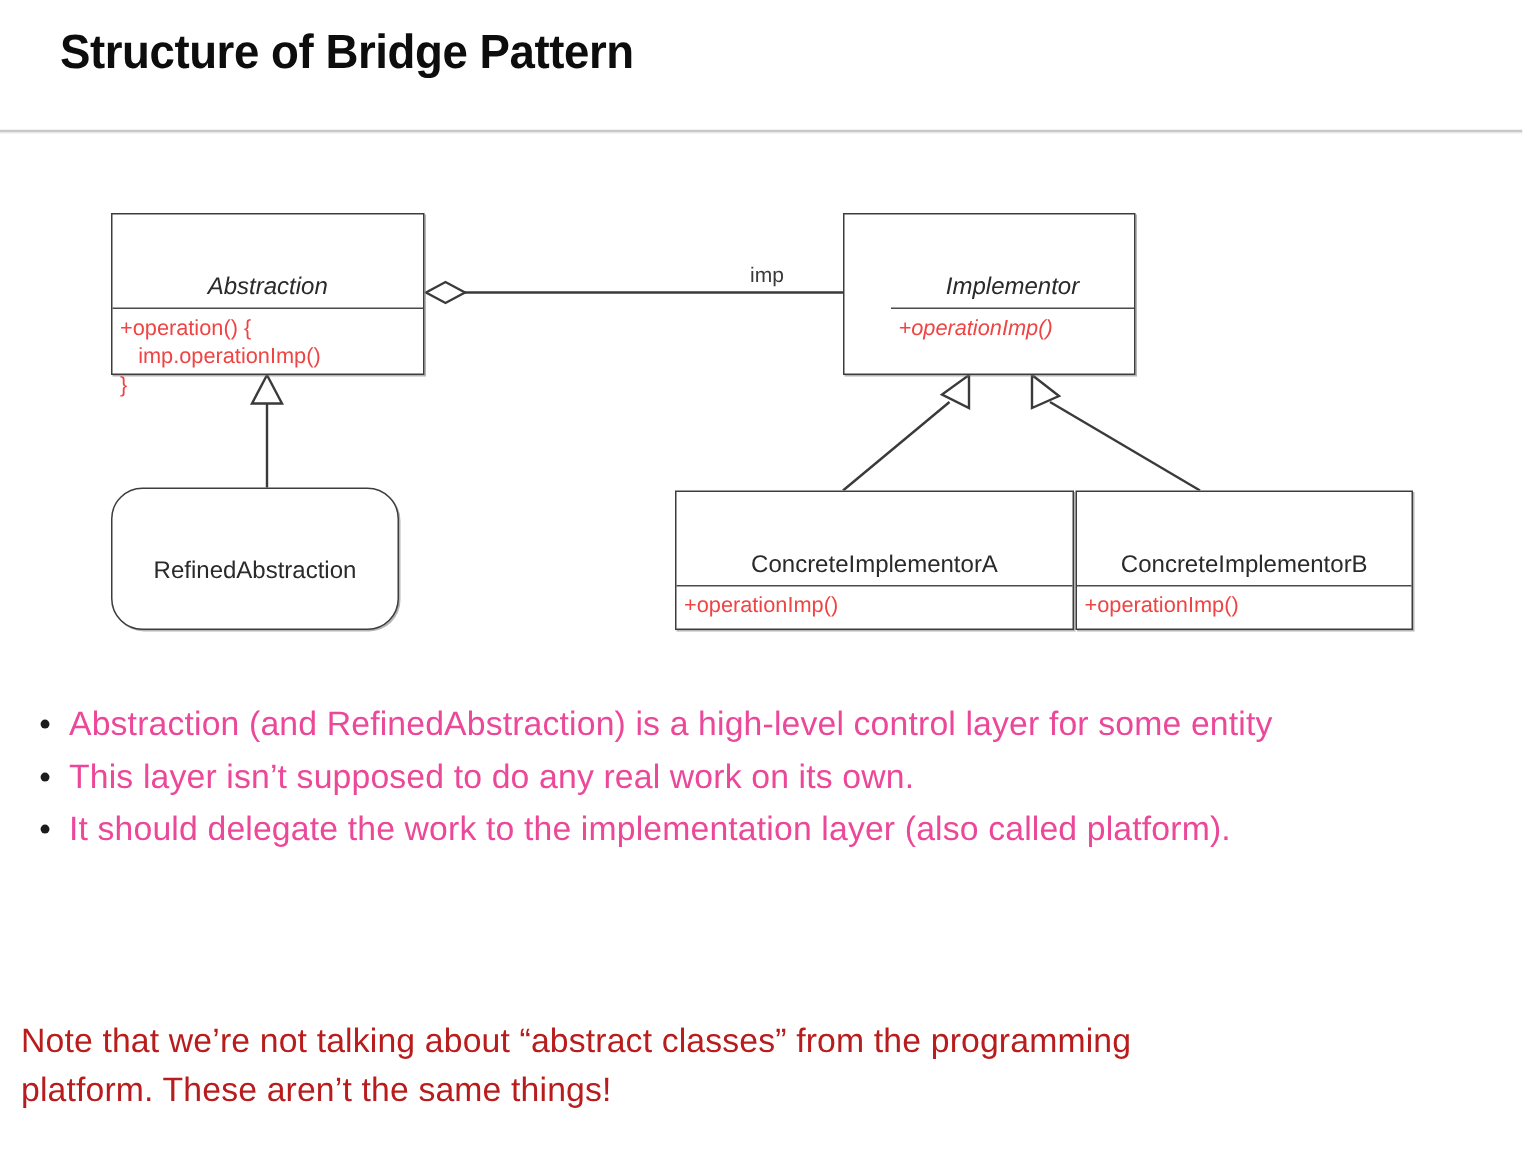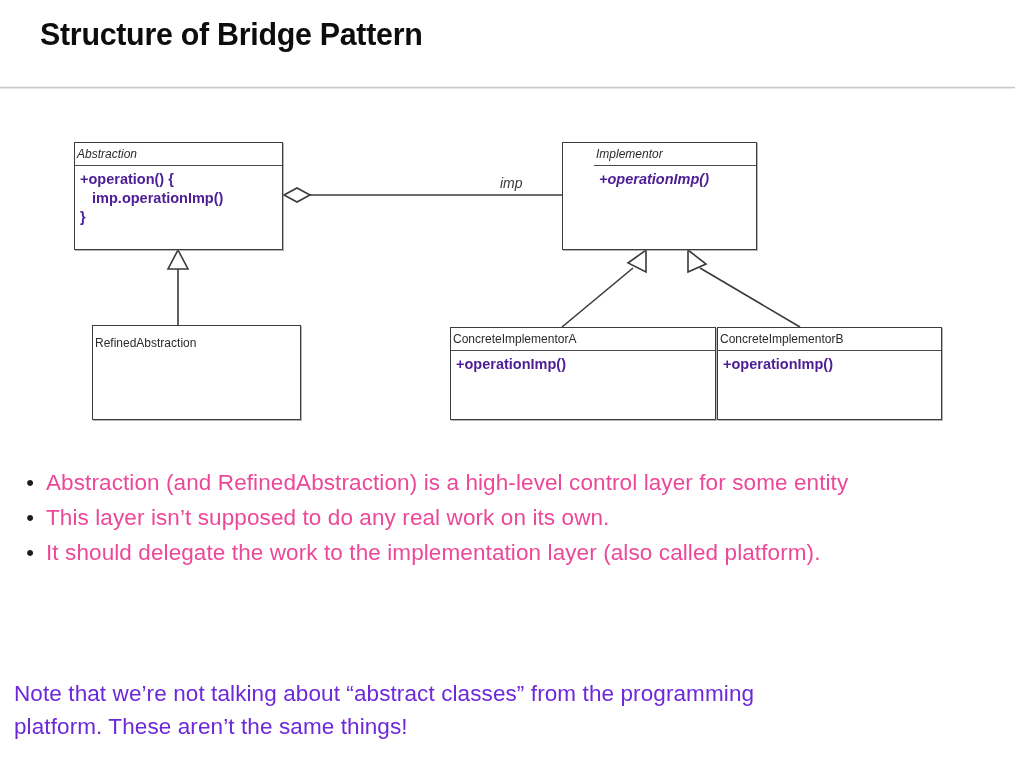--- a/index.html
+++ b/index.html
@@ -59,46 +59,46 @@
   .uml-box {
     position: absolute;
     box-sizing: border-box;
     background: #ffffff;
     border: 1.5px solid #3d3d3d;
     box-shadow: 1px 1px 0 rgba(120,120,120,0.55);
   }
   .uml-box-title {
     box-sizing: border-box;
     width: 100%;
-    font-size: 12px;
+    text-align: center;
+    font-size: 16px;
     color: #2a2a2a;
     padding: 4px 2px 4px 2px;
     white-space: nowrap;
     overflow: hidden;
+    margin-top: 36px;
   }
   .uml-box-title.italic { font-style: italic; }
   .uml-box-title.divided { border-bottom: 1.5px solid #4a4a4a; }
 
   .uml-box-body {
     box-sizing: border-box;
     padding: 4px 4px 2px 5px;
     font-size: 14.5px;
-    color: #4c1d95;
+    color: #ef4444;
     line-height: 1.32;
     white-space: pre;
-    font-weight: bold;
   }
   .uml-box-body.italic { font-style: italic; }
 
   .uml-edge-label {
     position: absolute;
     font-size: 14px;
     color: #3a3a3a;
     white-space: nowrap;
-    font-style: italic;
   }
 
   
   #bullet-list {
     position: absolute;
     left: 14px;
     top: 466px;
     width: 990px;
   }
   .bullet-row {
@@ -166,21 +166,21 @@
     </g>
   </svg>
 
   <div class="uml-box" style="left:74px; top:22px; width:209px; height:108px;">
     <div class="uml-box-title italic divided">Abstraction</div>
     <div class="uml-box-body">+operation() {
    imp.operationImp()
 }</div>
   </div>
 
-  <div class="uml-box" style="left:92px; top:205px; width:209px; height:95px;">
+  <div class="uml-box" style="left:74px; top:205px; width:192px; height:95px;border-radius:21px;">
     <div class="uml-box-title" style="padding-top:10px;">RefinedAbstraction</div>
   </div>
 
   <div class="uml-box" style="left:562px; top:22px; width:195px; height:108px;padding-left:31px;">
     <div class="uml-box-title italic divided">Implementor</div>
     <div class="uml-box-body italic">+operationImp()</div>
   </div>
 
   <div class="uml-edge-label" style="left:500px; top:55px;">imp</div>
 
@@ -203,16 +203,16 @@
   <div class="bullet-row">
     <span class="bullet-marker">•</span>
     <span class="bullet-text">This layer isn’t supposed to do any real work on its own.</span>
   </div>
   <div class="bullet-row">
     <span class="bullet-marker">•</span>
     <span class="bullet-text">It should delegate the work to the implementation layer (also called platform).</span>
   </div>
 </div>
 
-<div id="note-block" style="color: #6d28d9;">
+<div id="note-block" style="color: #b91c1c;">
   <div class="note-line">Note that we’re not talking about “abstract classes” from the programming</div>
   <div class="note-line">platform. These aren’t the same things!</div>
 </div>
 
 </body></html>

